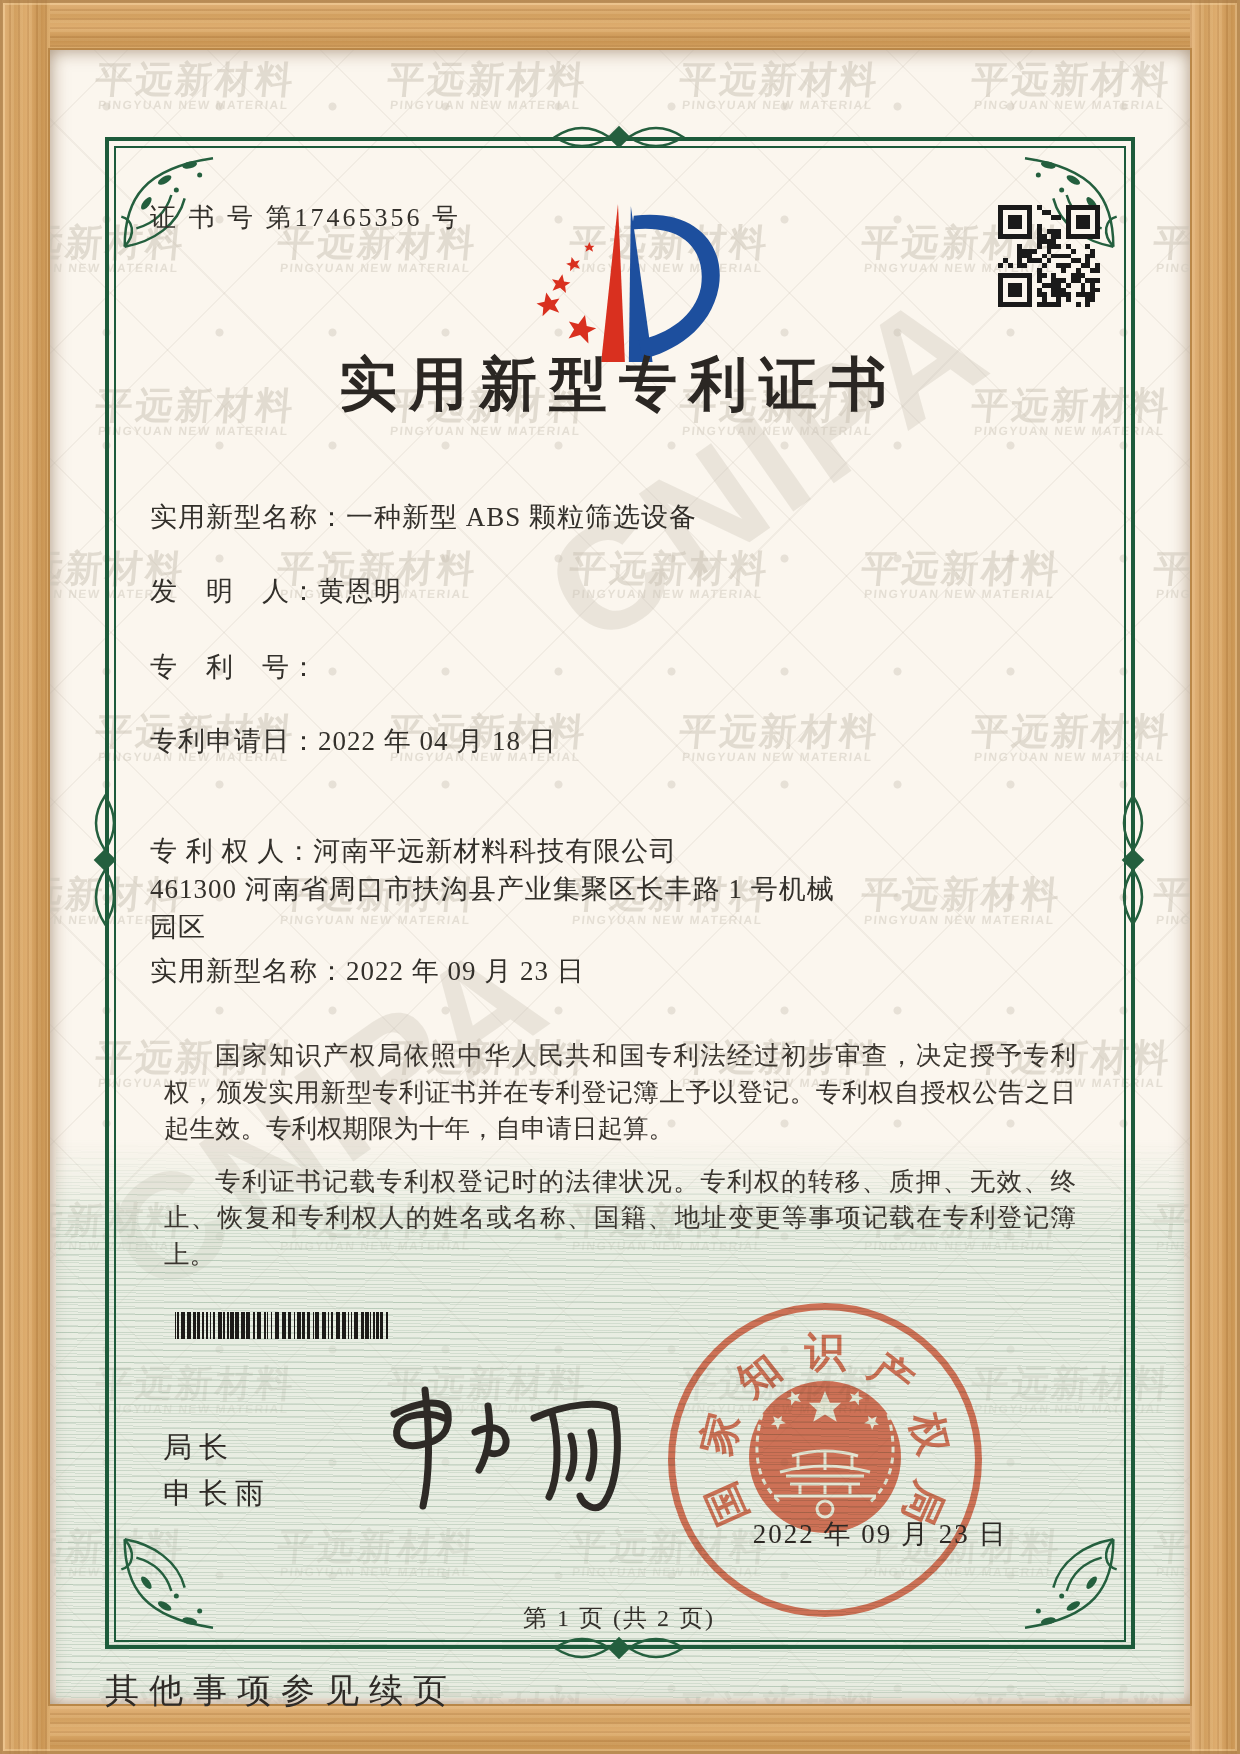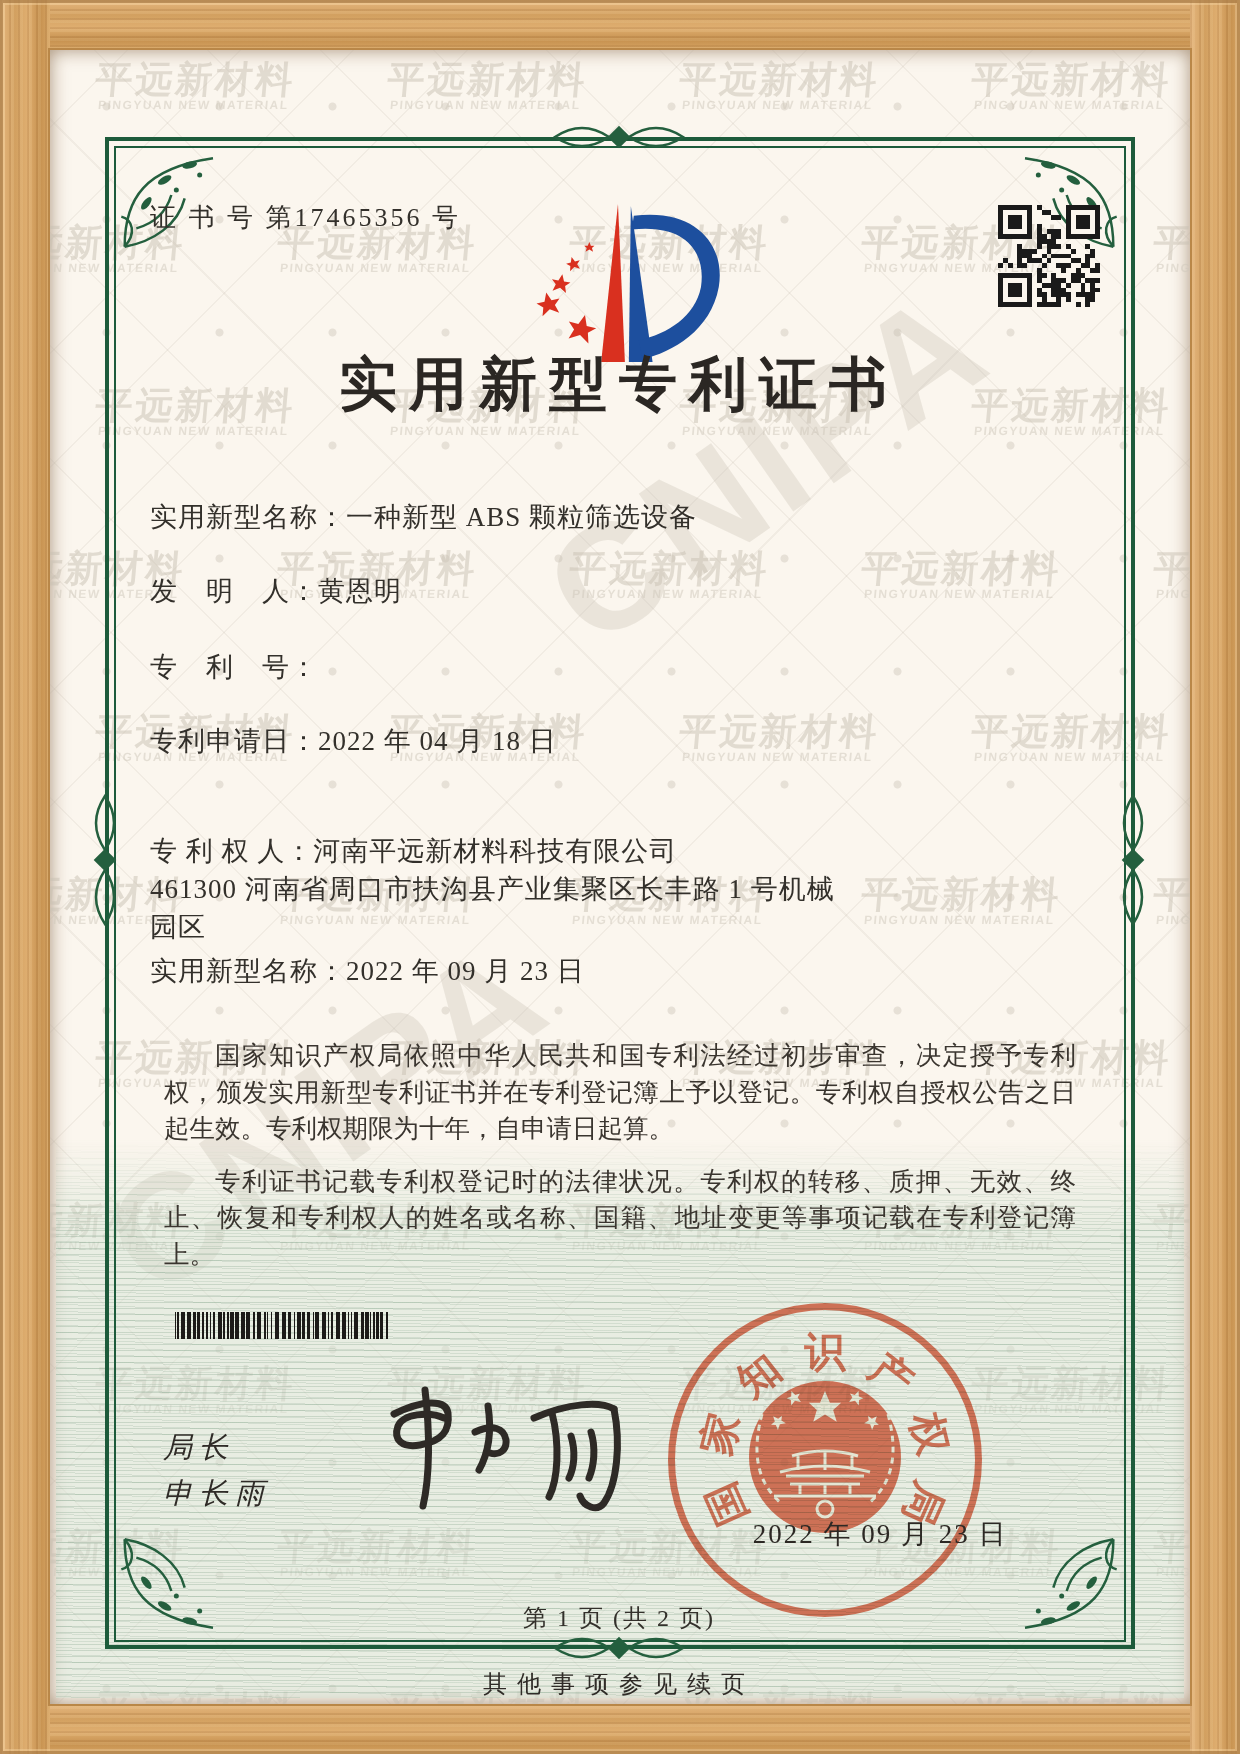--- a/index.html
+++ b/index.html
@@ -50,23 +50,23 @@
   .certno{left:150px;top:200px;font-size:26px;letter-spacing:3px;}
   .title{left:105px;top:346px;width:1028px;text-align:center;font-size:58px;font-weight:bold;letter-spacing:12px;color:#2b2723;}
   .frow{left:150px;font-size:27px;letter-spacing:1px;line-height:38px;display:flex;}
   .frow .lab{white-space:pre;}
   .frow .val{max-width:705px;}
   .grant2{position:absolute;left:492px;top:0;display:flex;}
   .paras{left:148px;top:1022px;width:944px;font-size:25.5px;line-height:36.5px;text-align:justify;color:#3a352f;}
   .paras p{margin:16px;text-indent:2em;}
   .barcode{position:absolute;left:175px;top:1312px;height:27px;display:flex;align-items:stretch;}
   .barcode i{display:block;background:#1c1a18;}
-  .signer{left:163px;font-size:29px;letter-spacing:7px;color:#2f2b27;font-style:italic;}
+  .signer{left:163px;font-size:29px;letter-spacing:7px;color:#2f2b27;}
   .pagefoot{left:105px;top:1602px;width:1028px;text-align:center;font-size:24px;letter-spacing:2px;}
-  .contnote{left:105px;top:1668px;width:1028px;text-align:center;font-size:24px;letter-spacing:10px;color:#2f2b27;}
+  .contnote{left:105px;top:1668px;width:1028px;text-align:left;font-size:34px;letter-spacing:10px;color:#2f2b27;}
   
   .seal{position:absolute;left:668px;top:1303px;width:300px;height:300px;border:7px solid #df6b50;border-radius:50%;
     opacity:.9;mix-blend-mode:multiply;}
   .seal .ch{position:absolute;left:50%;top:50%;width:46px;height:46px;margin:-23px 0 0 -23px;
     display:flex;align-items:center;justify-content:center;
     font-size:41px;font-weight:bold;color:#dd6a4f;font-family:"Liberation Sans",sans-serif;}
   .sealdate{position:absolute;left:695px;top:1516px;width:370px;text-align:center;font-size:27px;letter-spacing:2px;color:#2c2824;z-index:5;}
   .sig{position:absolute;left:372px;top:1382px;}
   .qr{position:absolute;left:998px;top:205px;width:102px;height:102px;}
   .logo{position:absolute;left:492px;top:196px;}

